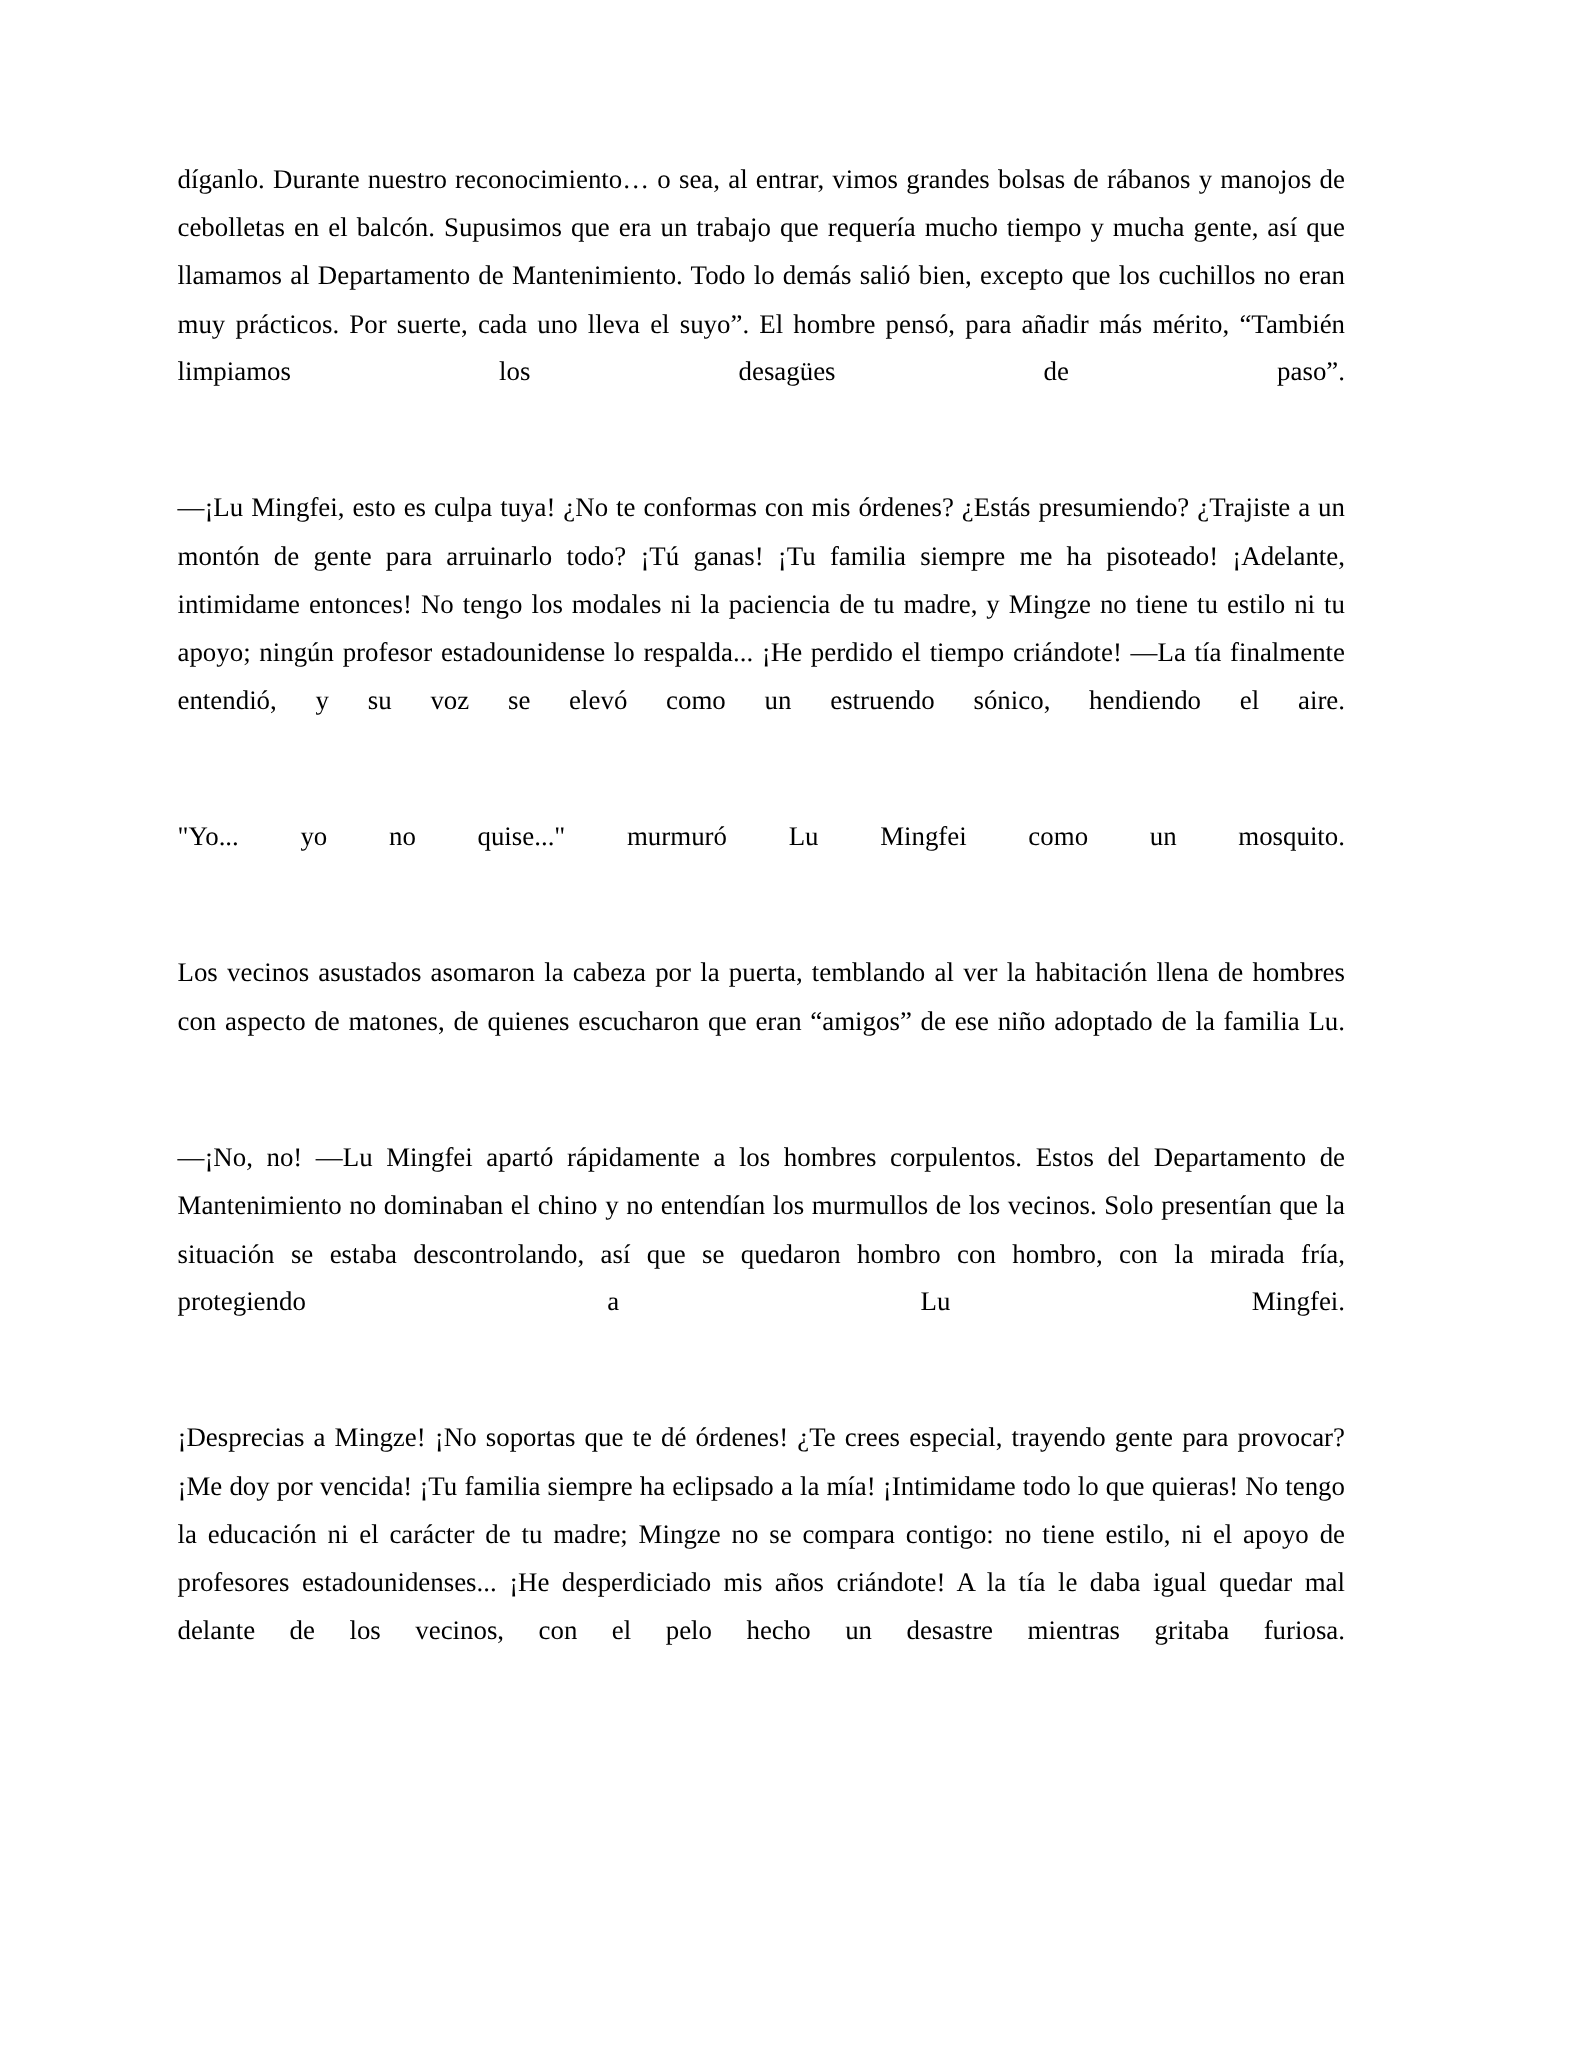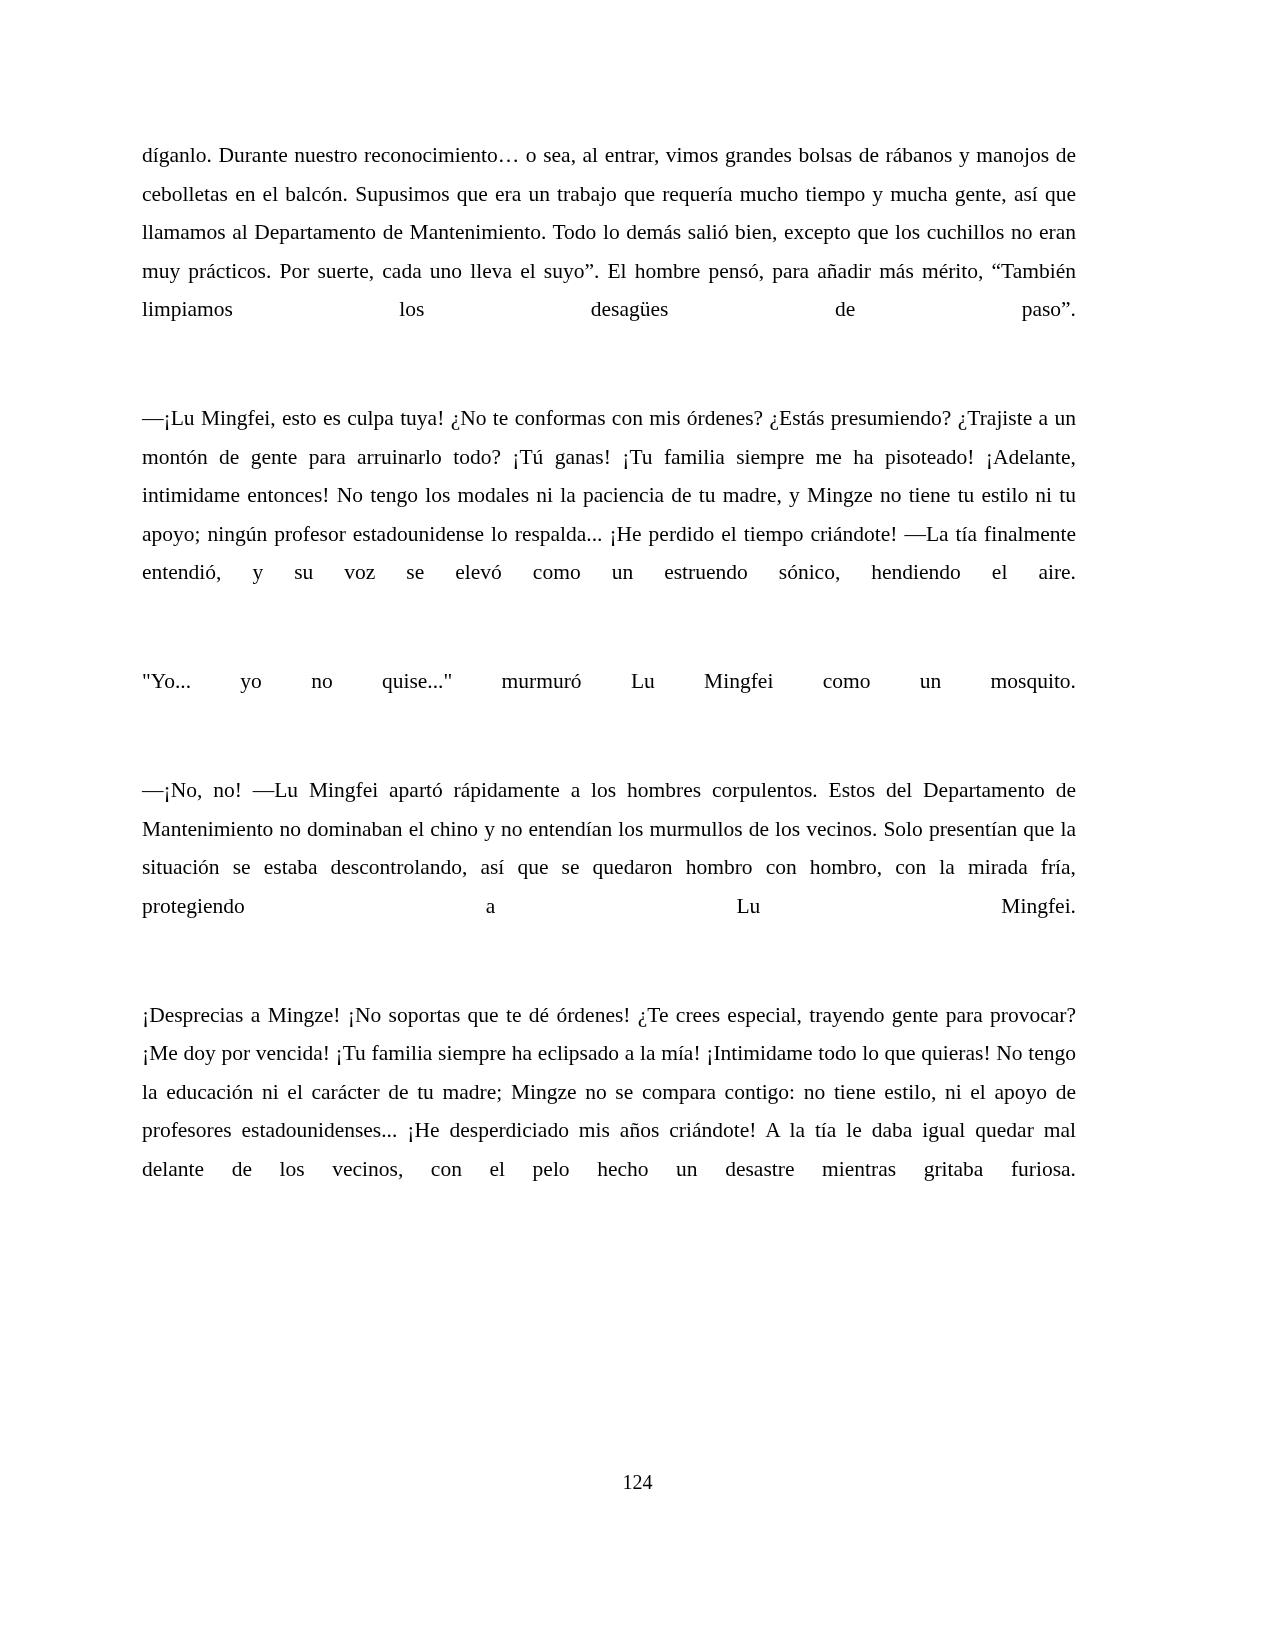--- a/index.html
+++ b/index.html
@@ -15,21 +15,21 @@
     background: #ffffff;
     margin: 0 auto;
     overflow: hidden;
     font-family: "Liberation Serif", "DejaVu Serif", serif;
     color: #000000;
   }
 
   .text-column {
     position: absolute;
     left: 142px;
-    top: 136px;
+    top: 124px;
     width: 934px;
   }
 
   .para {
     margin: 0 0 32px 0;
     font-size: 21.5px;
     line-height: 38.5px;
     text-align: justify;
     text-justify: inter-word;
     -webkit-hyphens: none;
@@ -62,20 +62,20 @@
 </style>
 </head>
 <body>
 
 <div class="page">
 
   <div class="text-column">
     <p class="para">díganlo. Durante nuestro reconocimiento… o sea, al entrar, vimos grandes bolsas de rábanos y manojos de cebolletas en el balcón. Supusimos que era un trabajo que requería mucho tiempo y mucha gente, así que llamamos al Departamento de Mantenimiento. Todo lo demás salió bien, excepto que los cuchillos no eran muy prácticos. Por suerte, cada uno lleva el suyo”. El hombre pensó, para añadir más mérito, “También limpiamos los desagües de paso”.</p>
     <p class="para">—¡Lu Mingfei, esto es culpa tuya! ¿No te conformas con mis órdenes? ¿Estás presumiendo? ¿Trajiste a un montón de gente para arruinarlo todo? ¡Tú ganas! ¡Tu familia siempre me ha pisoteado! ¡Adelante, intimidame entonces! No tengo los modales ni la paciencia de tu madre, y Mingze no tiene tu estilo ni tu apoyo; ningún profesor estadounidense lo respalda... ¡He perdido el tiempo criándote! —La tía finalmente entendió, y su voz se elevó como un estruendo sónico, hendiendo el aire.</p>
     <p class="para">"Yo... yo no quise..." murmuró Lu Mingfei como un mosquito.</p>
+    <p class="para">Los vecinos asustados asomaron la cabeza por la puerta, temblando al ver la habitación llena de hombres con aspecto de matones, de quienes escucharon que eran “amigos” de ese niño adoptado de la familia Lu.</p>
     <p class="para">—¡No, no! —Lu Mingfei apartó rápidamente a los hombres corpulentos. Estos del Departamento de Mantenimiento no dominaban el chino y no entendían los murmullos de los vecinos. Solo presentían que la situación se estaba descontrolando, así que se quedaron hombro con hombro, con la mirada fría, protegiendo a Lu Mingfei.</p>
     <p class="para">¡Desprecias a Mingze! ¡No soportas que te dé órdenes! ¿Te crees especial, trayendo gente para provocar? ¡Me doy por vencida! ¡Tu familia siempre ha eclipsado a la mía! ¡Intimidame todo lo que quieras! No tengo la educación ni el carácter de tu madre; Mingze no se compara contigo: no tiene estilo, ni el apoyo de profesores estadounidenses... ¡He desperdiciado mis años criándote! A la tía le daba igual quedar mal delante de los vecinos, con el pelo hecho un desastre mientras gritaba furiosa.</p>
 
   </div>
 
-  <div class="page-number">124</div>
 
 </div>
 
 </body></html>

